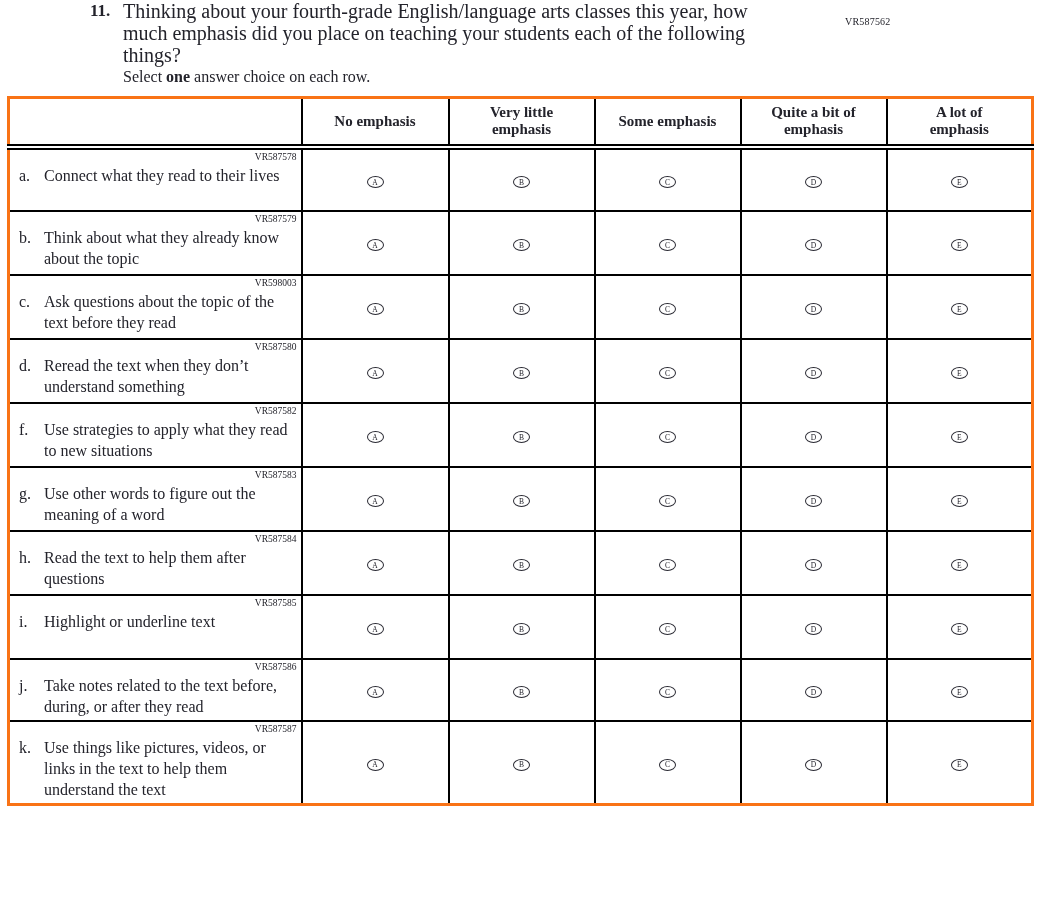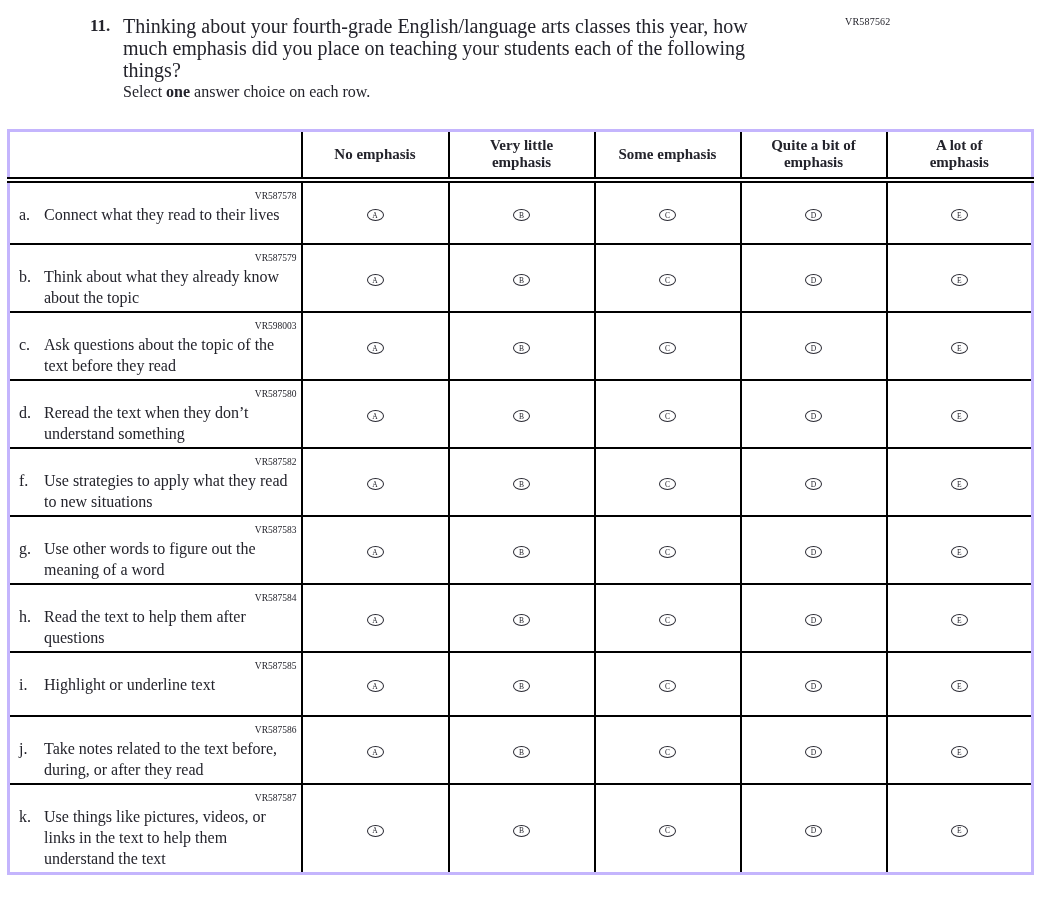--- a/index.html
+++ b/index.html
@@ -11,21 +11,20 @@
     position: relative;
     overflow: hidden;
   }
   .page-code {
     position: absolute;
     top: 16px; left: 845px;
     font-size: 10px;
     letter-spacing: 0.2px;
   }
   .question-block {
-    padding-top: 15px;
     margin-left: 90px;
     width: 720px;
   }
   .q-row { display: flex; }
   .q-num {
     font-weight: bold;
     font-size: 17px;
     line-height: 22px;
     width: 33px;
     flex: none;
@@ -36,26 +35,26 @@
     width: 662px;
   }
   .q-instruction {
     margin-left: 33px;
     font-size: 16px;
     line-height: 22px;
   }
   .q-instruction .em { font-weight: bold; }
 
   table.answer-table {
-    margin-top: 26px;
+    margin-top: 8px;
     margin-left: 7px;
     width: 1024px;
     border-collapse: collapse;
     table-layout: fixed;
-    border: 3px solid #c4b5fd;
+    border: 3px solid #f97316;
   }
   .answer-table th, .answer-table td {
     border: 2px solid #000;
   }
   .answer-table thead th {
     height: 49px;
     font-size: 15px;
     font-weight: bold;
     text-align: center;
     vertical-align: middle;
@@ -63,21 +62,21 @@
     line-height: 17px;
   }
   .answer-table thead th .hwrap { display: inline-block; }
   .answer-table thead th.narrow .hwrap { max-width: 98px; }
   .answer-table tbody tr { height: 64px; }
   .answer-table tbody tr:nth-child(9)  { height: 37px; }
   .answer-table tbody tr:nth-child(11) { height: 82px; }
 
   td.label-cell {
     vertical-align: top;
-    padding: 8px 4px 3px 9px;
+    padding: 2px 4px 3px 9px;
   }
   .row-code {
     text-align: right;
     font-size: 9.5px;
     line-height: 11px;
   }
   .row-label {
     display: flex;
     margin-top: 2px;
     font-size: 16px;

